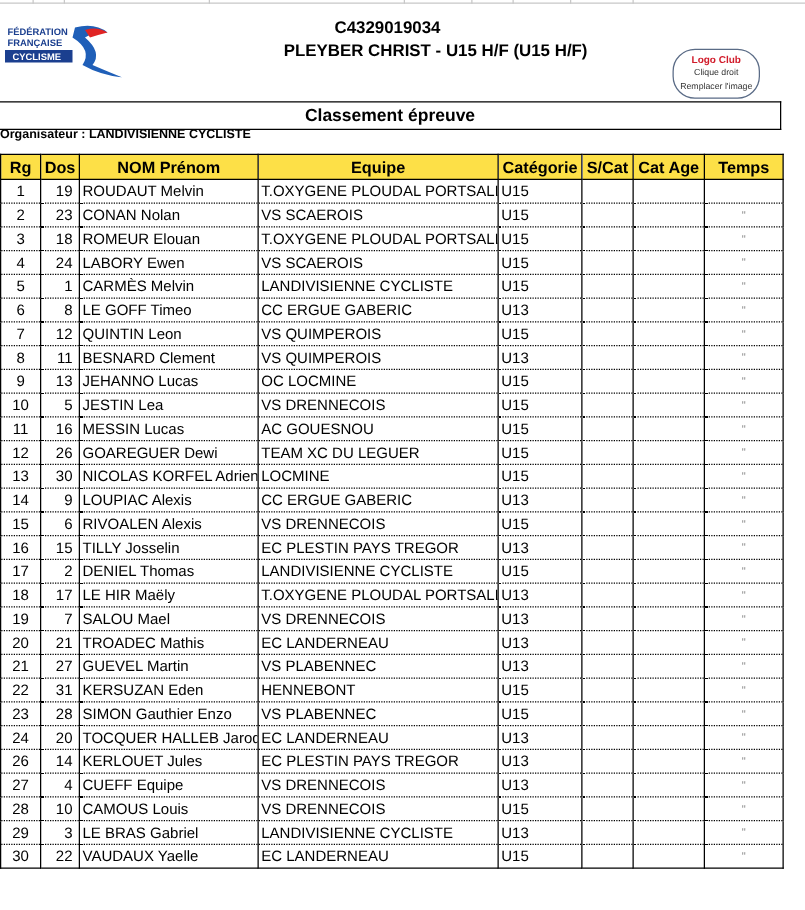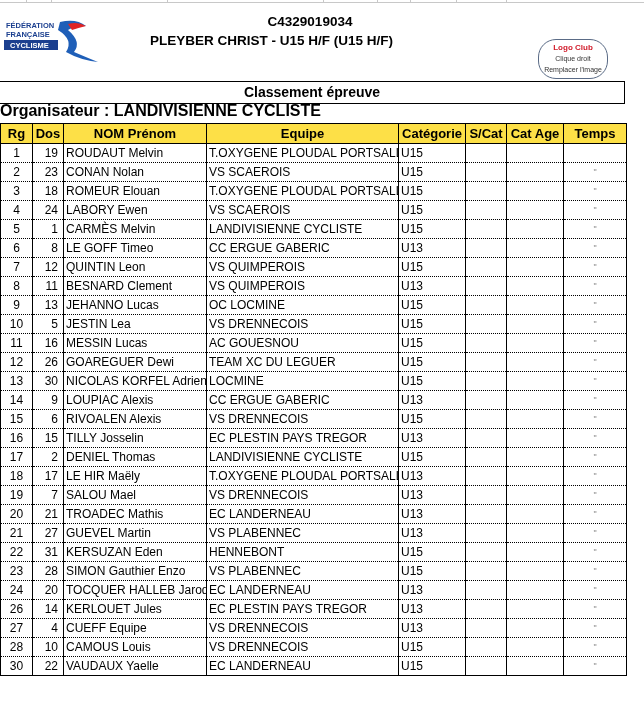--- a/index.html
+++ b/index.html
@@ -1,25 +1,25 @@
 <!DOCTYPE html>
 <html><head>
 <meta charset="utf-8">
 <style>
   html, body { margin:0; padding:0; background:#ffffff; }
   body { width:644px; height:728px; position:relative; overflow:hidden; font-family:"Liberation Sans", sans-serif; color:#000; }
   .gridtop { position:absolute; left:0; top:0; width:644px; height:2px; border-bottom:1px solid #c8c8c8; }
   .gridtop span { position:absolute; top:0; height:3px; border-left:1px solid #c8c8c8; }
   .logo { position:absolute; left:4px; top:18px; width:98px; height:44px; }
   .title1 { position:absolute; left:190px; width:240px; top:14px; text-align:center; font-weight:bold; font-size:13.5px; }
-  .title2 { position:absolute; left:150px; width:320px; top:33px; text-align:left; font-weight:bold; font-size:13.5px; }
+  .title2 { position:absolute; left:150px; width:320px; top:33px; text-align:right; font-weight:bold; font-size:13.5px; }
   .clubbox { position:absolute; left:538px; top:39px; width:68px; height:38px; border:1.5px solid #5a6b86; border-radius:18px; text-align:center; font-size:7px; line-height:11px; color:#333; }
   .clubbox .t { color:#d11b2a; font-weight:bold; font-size:8px; margin-top:2px; }
   .section { position:absolute; left:0; top:81px; width:624px; height:21px; border:1.5px solid #000; border-left:none; text-align:center; font-weight:bold; font-size:14px; line-height:21px; }
-  .org { position:absolute; left:0; top:102px; font-weight:bold; font-size:16px; }
+  .org { position:absolute; left:0; top:102px; font-weight:bold; font-size:10px; }
   table { position:absolute; left:0; top:123px; border-collapse:collapse; table-layout:fixed; width:626px; font-size:12px; }
   th { background:#fde047; border:1.5px solid #000; font-weight:bold; font-size:13px; height:19px; padding:0; white-space:nowrap; overflow:hidden; }
   td { border-left:1.5px solid #000; border-right:1.5px solid #000; border-bottom:1px dotted #000; height:18px; padding:0 2px; white-space:nowrap; overflow:hidden; line-height:18px; }
   tr:last-child td { border-bottom:1.5px solid #000; }
   td.c { text-align:center; }
   td.r { text-align:right; padding-right:5px; }
   td.temps { text-align:center; color:#8a8a8a; font-size:9px; }
 </style>
 </head>
 <body>
@@ -346,20 +346,30 @@
         <td class="c">28</td>
         <td class="r">10</td>
         <td>CAMOUS Louis</td>
         <td>VS DRENNECOIS</td>
         <td>U15</td>
         <td></td>
         <td></td>
         <td class="temps">"</td>
       </tr>
       <tr>
+        <td class="c">29</td>
+        <td class="r">3</td>
+        <td>LE BRAS Gabriel</td>
+        <td>LANDIVISIENNE CYCLISTE</td>
+        <td>U13</td>
+        <td></td>
+        <td></td>
+        <td class="temps">"</td>
+      </tr>
+      <tr>
         <td class="c">30</td>
         <td class="r">22</td>
         <td>VAUDAUX Yaelle</td>
         <td>EC LANDERNEAU</td>
         <td>U15</td>
         <td></td>
         <td></td>
         <td class="temps">"</td>
       </tr>
     </tbody>

